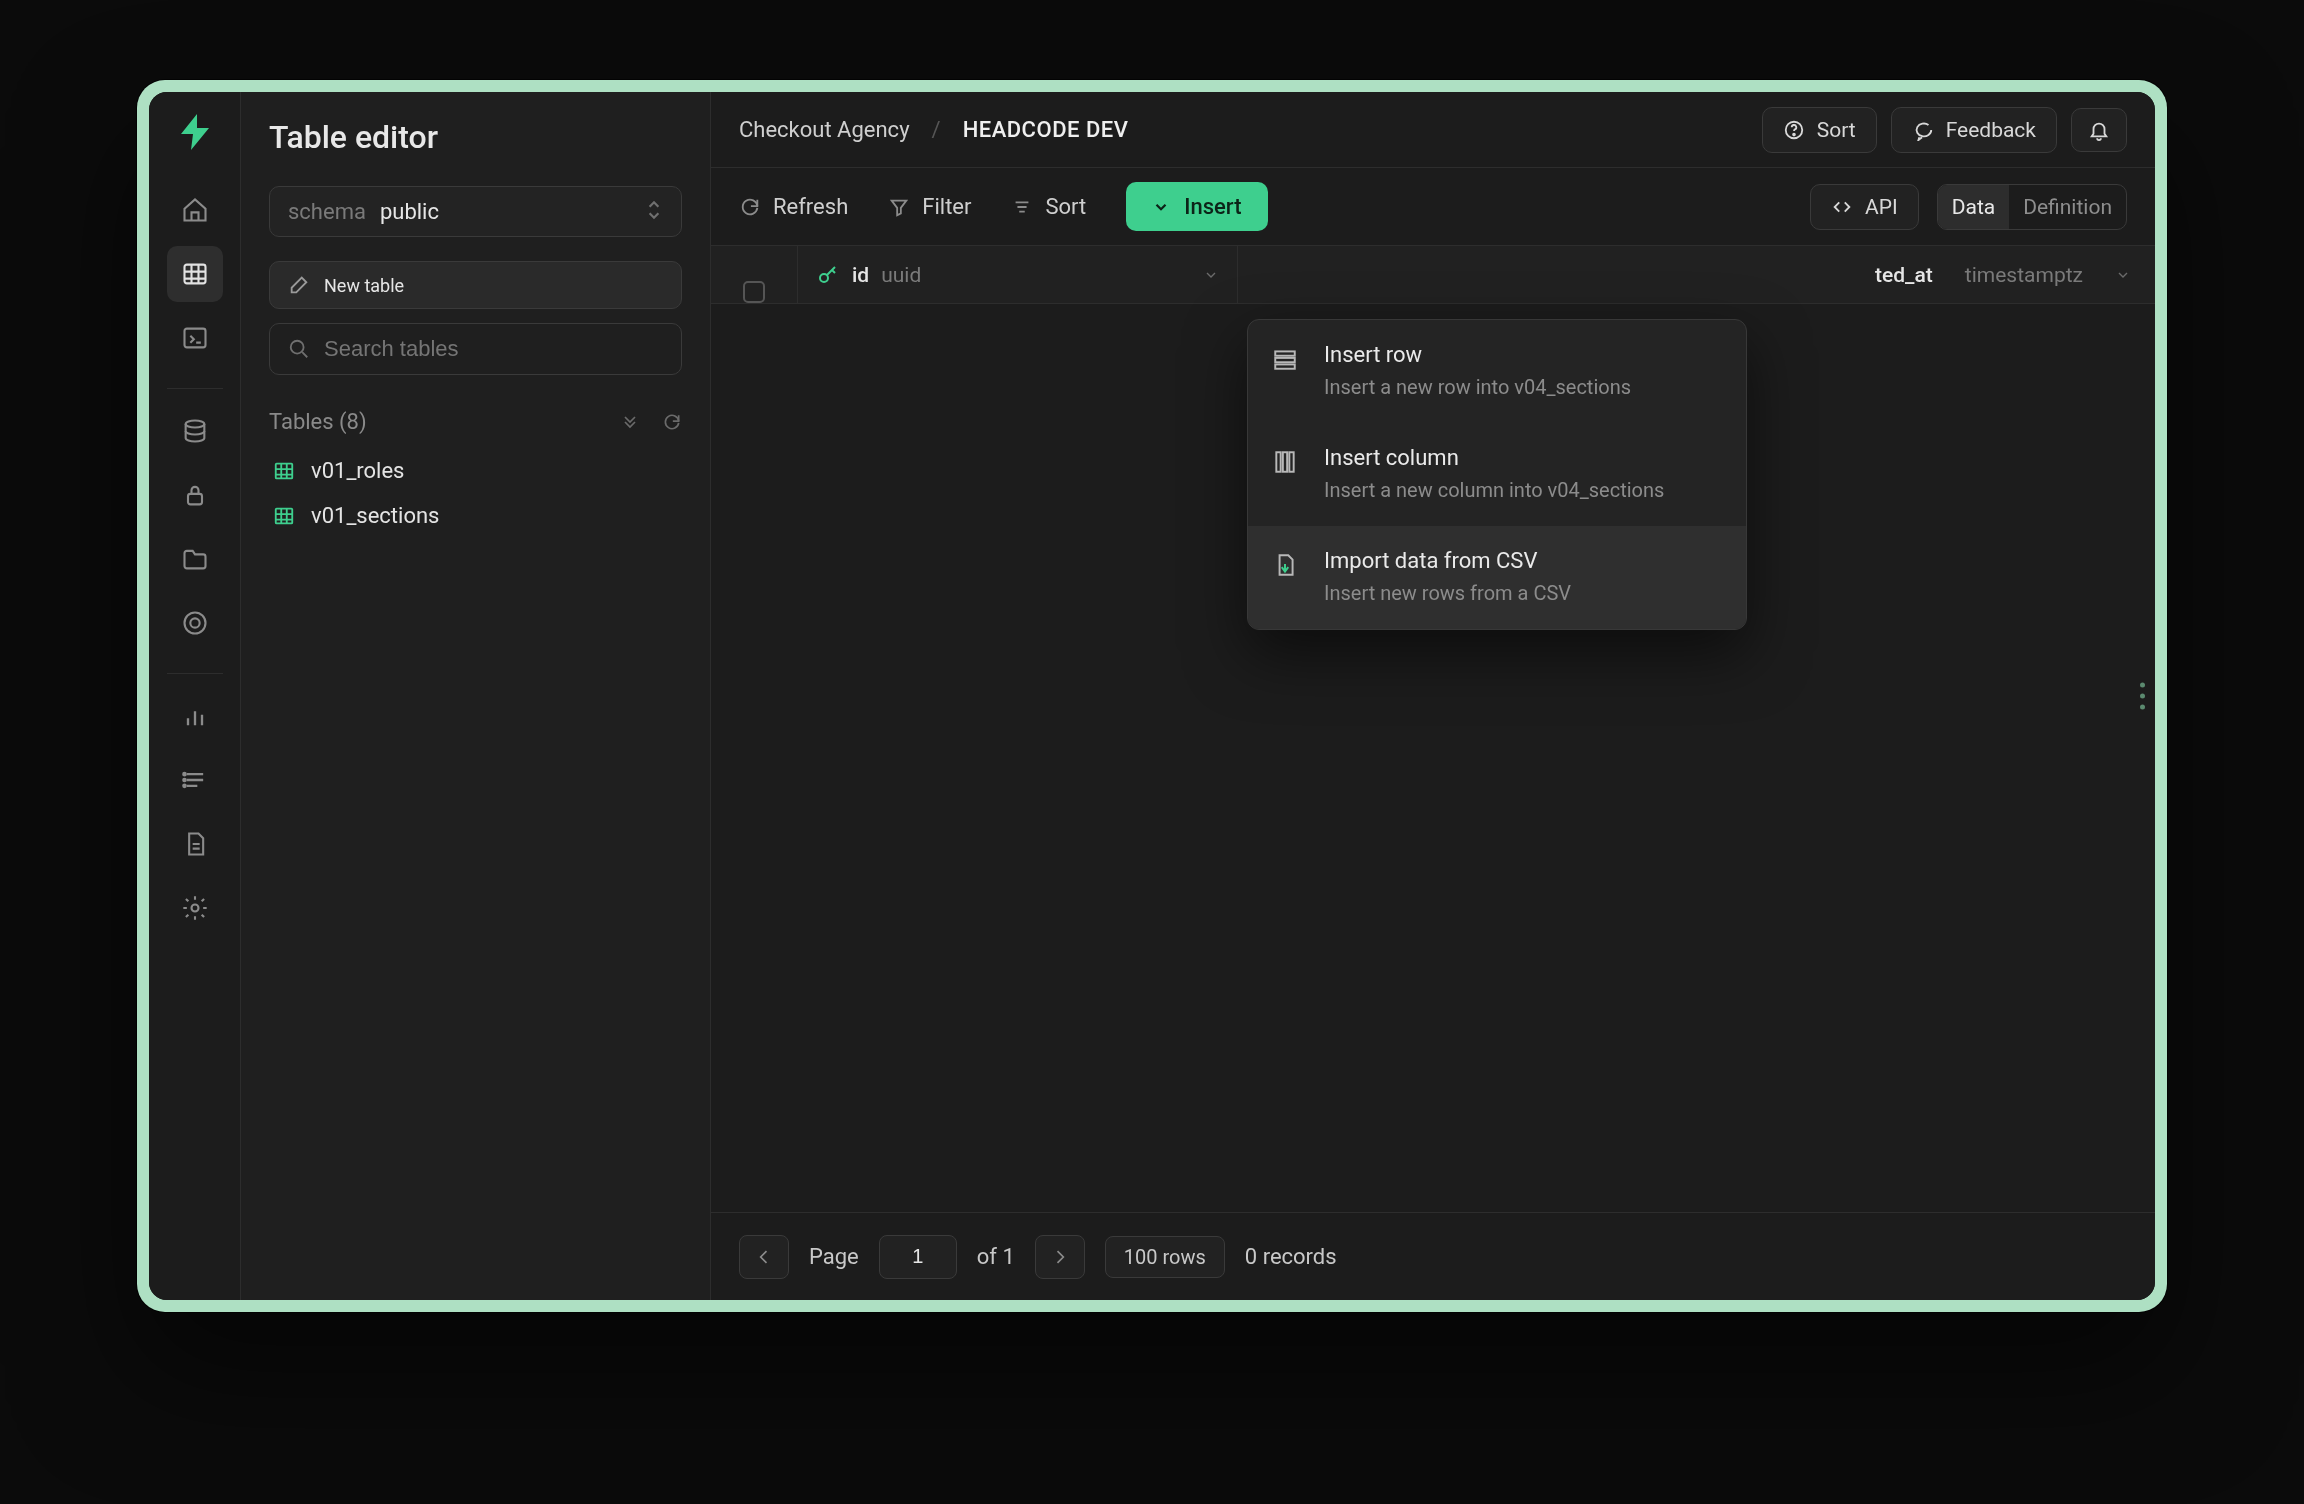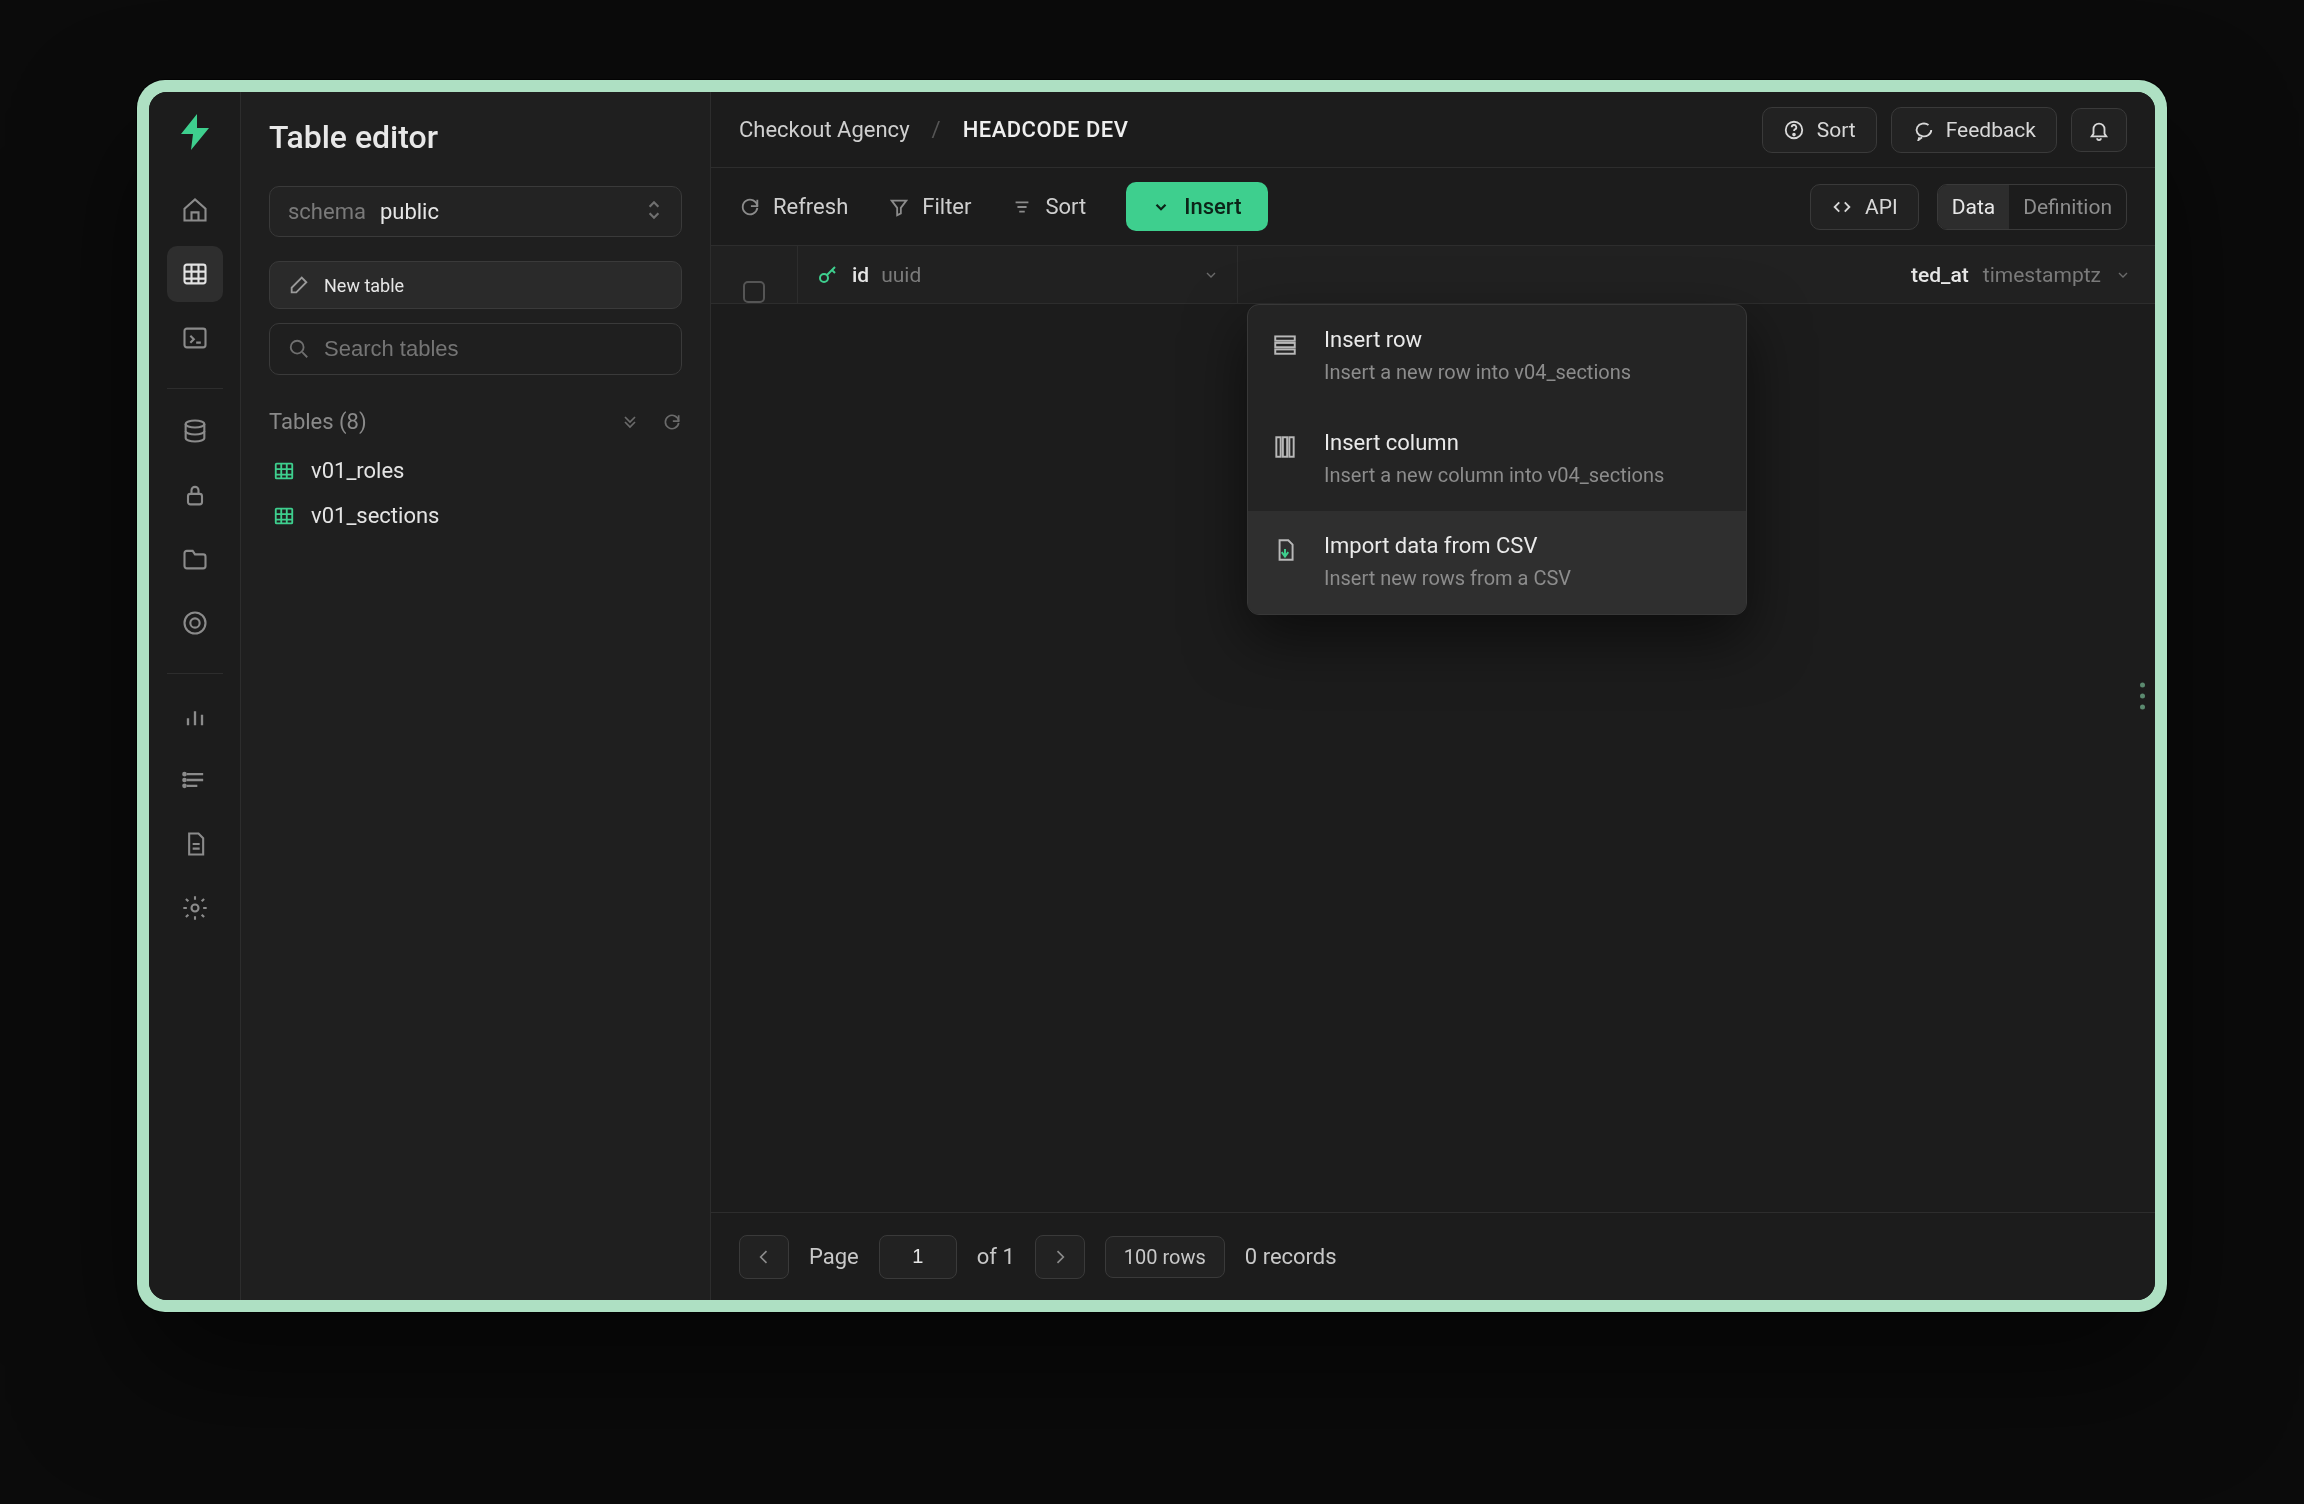--- a/index.html
+++ b/index.html
@@ -117,29 +117,29 @@
     height:58px; flex:none; border-bottom:1px solid #2d2d2d;
     display:flex; align-items:flex-end; font-size:21px; color:#cfcfcf;
     background:#212121;
   }
   .gh-check { width:86px; display:flex; justify-content:center; }
   .gh-check .box { width:22px;height:22px;border:2px solid #555;border-radius:5px; }
   .gh-col { display:flex; align-items:center; gap:12px; padding:0 18px; border-left:1px solid #2d2d2d; height:100%; }
   .gh-col .type { color:#7a7a7a; }
   .gh-col .cname { color:#e6e6e6; font-weight:500; }
   .gh-col.id { width:440px; }
-  .gh-col.created { flex:1; justify-content:flex-end; gap:14px; padding-right:24px; }
+  .gh-col.created { flex:1; justify-content:flex-end; gap:32px; padding-right:24px; }
   .gh-caret { color:#6b6b6b; margin-left:auto; }
   .key { color:#3ecf8e; display:flex; align-items:center; gap:4px; }
 
   .gridbody { flex:1; position:relative; }
 
   
   .menu {
-    position:absolute; left:536px; top:0px;
+    position:absolute; left:536px; top:15px;
     width:500px; background:#242424; border:1px solid #383838; border-radius:12px;
     box-shadow:0 24px 60px rgba(0,0,0,.55);
     overflow:hidden;
   }
   .menu-item { display:flex; gap:20px; padding:22px 24px; cursor:pointer; }
   .menu-item:hover, .menu-item.hover { background:#2f2f2f; }
   .menu-item .mi-ic { width:32px; color:#b8b8b8; flex:none; padding-top:4px; }
   .menu-item .mi-title { font-size:22px; color:#eaeaea; margin-bottom:6px; }
   .menu-item .mi-sub { font-size:20px; color:#8c8c8c; line-height:1.4; }
 

